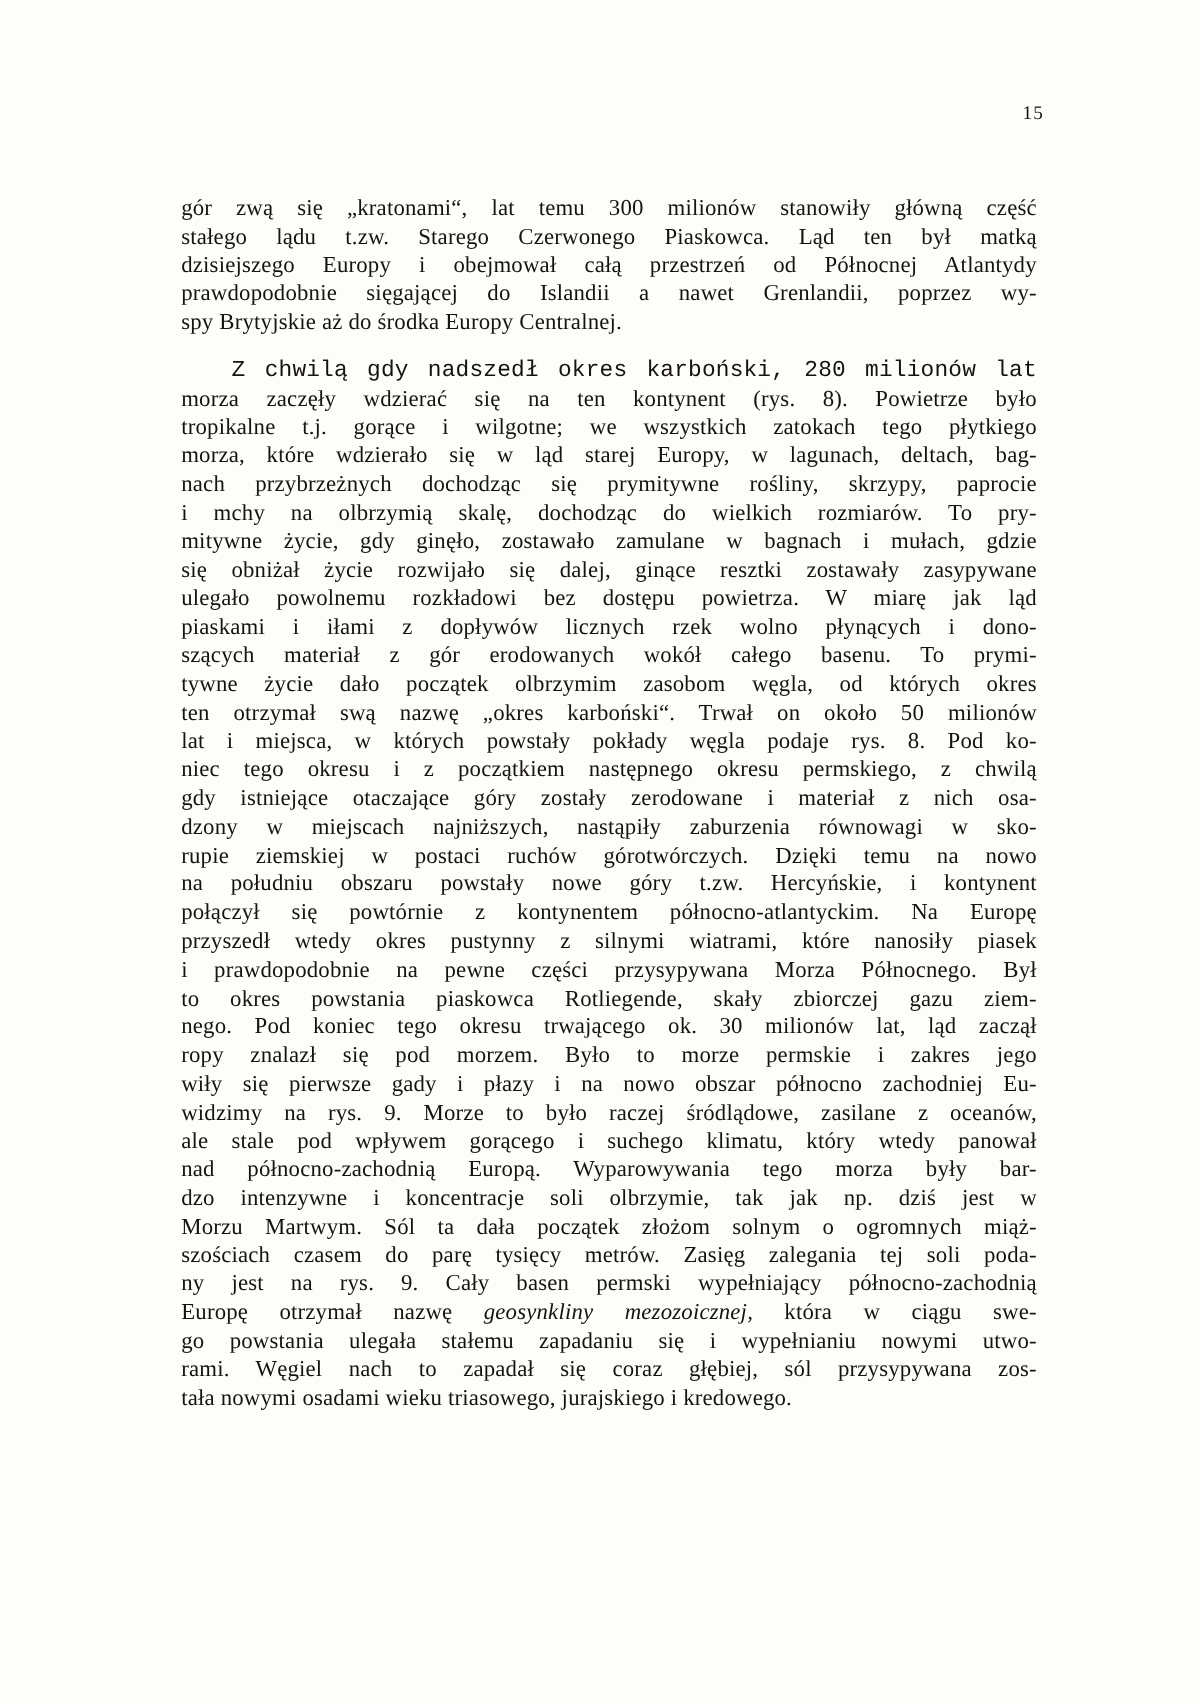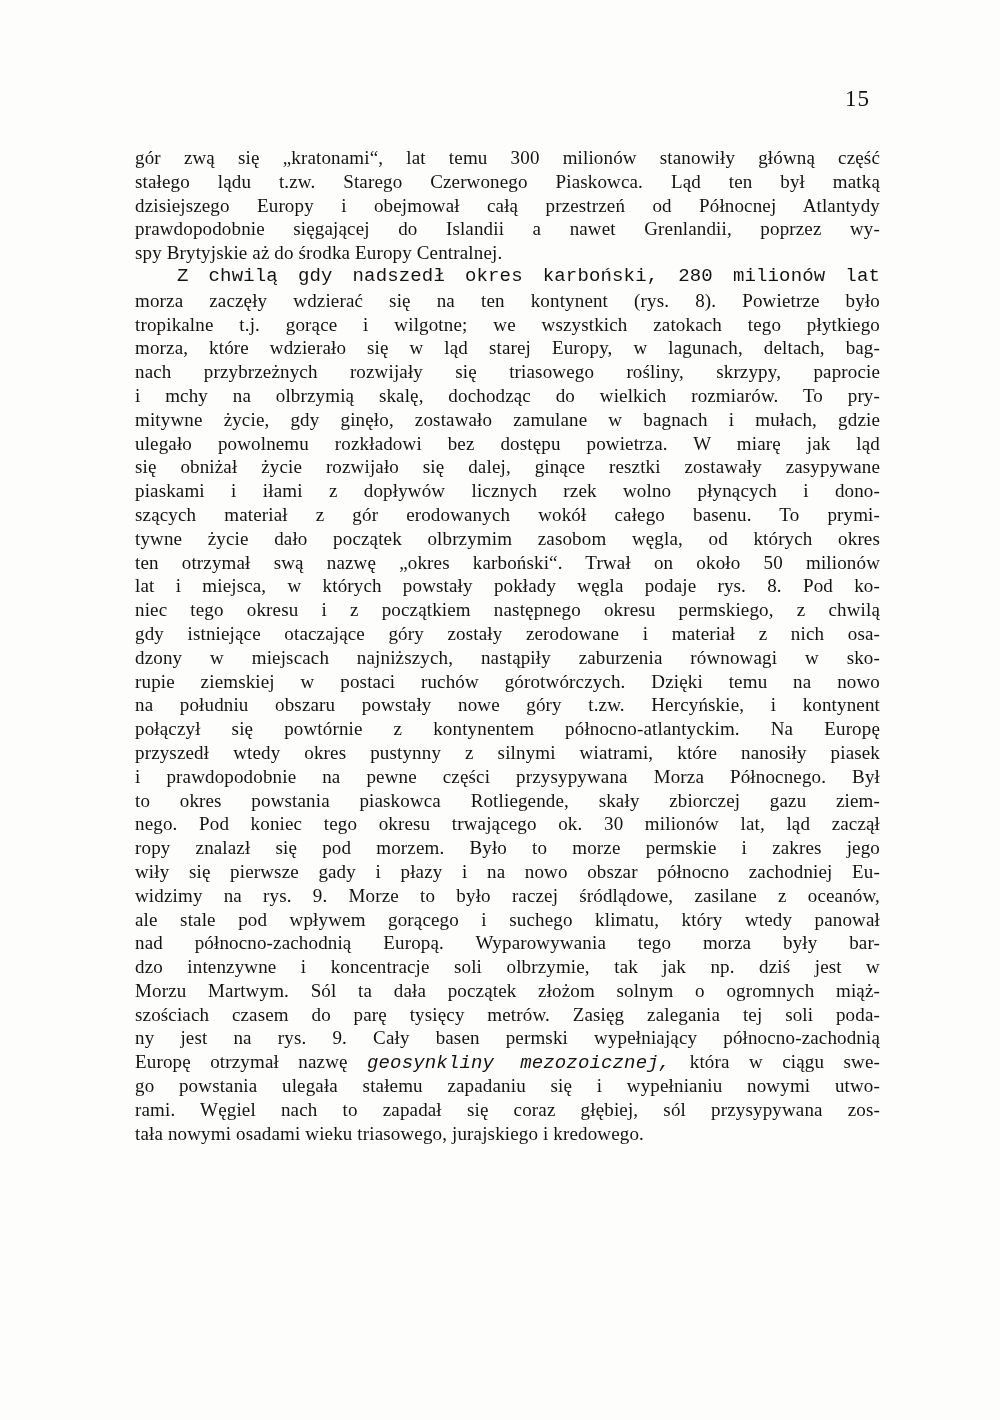--- a/index.html
+++ b/index.html
@@ -20,31 +20,31 @@
     height: 1420px;
     background: #fdfdfb;
   }
   .page-number {
     position: absolute;
     top: 86px;
     left: 135px;
     width: 735px;
     text-align: right;
     padding-right: 8px;
-    font-size: 23px;
+    font-size: 16px;
     letter-spacing: 1px;
   }
   .text-block {
     position: absolute;
     top: 146px;
     left: 135px;
     width: 745px;
   }
   .paragraph {
-    margin: 0;
+    margin: 16px;
     padding: 0;
   }
   .line {
     height: 23.8px;
     line-height: 23.8px;
     font-size: 19px;
     letter-spacing: 0.15px;
     white-space: normal;
     overflow: hidden;
   }
@@ -55,46 +55,45 @@
   .line.last {
     text-align: right;
     text-align-last: left;
   }
   .line.indented {
     text-indent: 42px;
     font-family: Liberation Mono, monospace;
   }
   .italic {
     font-style: italic;
-    font-family: Liberation Mono, monospace;
   }
 </style>
 </head>
 <body>
 
 <div class="page">
   <div class="page-number">15</div>
   <div class="text-block" id="text-block">
       <div class="paragraph">
         <div class="line just">gór zwą się „kratonami“, lat temu 300 milionów stanowiły główną część</div>
         <div class="line just">stałego lądu t.zw. Starego Czerwonego Piaskowca. Ląd ten był matką</div>
         <div class="line just">dzisiejszego Europy i obejmował całą przestrzeń od Północnej Atlantydy</div>
         <div class="line just">prawdopodobnie sięgającej do Islandii a nawet Grenlandii, poprzez wy-</div>
         <div class="line last">spy Brytyjskie aż do środka Europy Centralnej.</div>
       </div>
       <div class="paragraph">
         <div class="line just indented">Z chwilą gdy nadszedł okres karboński, 280 milionów lat temu,</div>
         <div class="line just">morza zaczęły wdzierać się na ten kontynent (rys. 8). Powietrze było</div>
         <div class="line just">tropikalne t.j. gorące i wilgotne; we wszystkich zatokach tego płytkiego</div>
         <div class="line just">morza, które wdzierało się w ląd starej Europy, w lagunach, deltach, bag-</div>
-        <div class="line just">nach przybrzeżnych rozwijały się triasowego rośliny, skrzypy, paprocie</div>
+        <div class="line just">nach przybrzeżnych dochodząc się prymitywne rośliny, skrzypy, paprocie</div>
         <div class="line just">i mchy na olbrzymią skalę, dochodząc do wielkich rozmiarów. To pry-</div>
         <div class="line just">mitywne życie, gdy ginęło, zostawało zamulane w bagnach i mułach, gdzie</div>
+        <div class="line just">się obniżał życie rozwijało się dalej, ginące resztki zostawały zasypywane</div>
         <div class="line just">ulegało powolnemu rozkładowi bez dostępu powietrza. W miarę jak ląd</div>
-        <div class="line just">się obniżał życie rozwijało się dalej, ginące resztki zostawały zasypywane</div>
         <div class="line just">piaskami i iłami z dopływów licznych rzek wolno płynących i dono-</div>
         <div class="line just">szących materiał z gór erodowanych wokół całego basenu. To prymi-</div>
         <div class="line just">tywne życie dało początek olbrzymim zasobom węgla, od których okres</div>
         <div class="line just">ten otrzymał swą nazwę „okres karboński“. Trwał on około 50 milionów</div>
         <div class="line just">lat i miejsca, w których powstały pokłady węgla podaje rys. 8. Pod ko-</div>
         <div class="line just">niec tego okresu i z początkiem następnego okresu permskiego, z chwilą</div>
         <div class="line just">gdy istniejące otaczające góry zostały zerodowane i materiał z nich osa-</div>
         <div class="line just">dzony w miejscach najniższych, nastąpiły zaburzenia równowagi w sko-</div>
         <div class="line just">rupie ziemskiej w postaci ruchów górotwórczych. Dzięki temu na nowo</div>
         <div class="line just">na południu obszaru powstały nowe góry t.zw. Hercyńskie, i kontynent</div>

